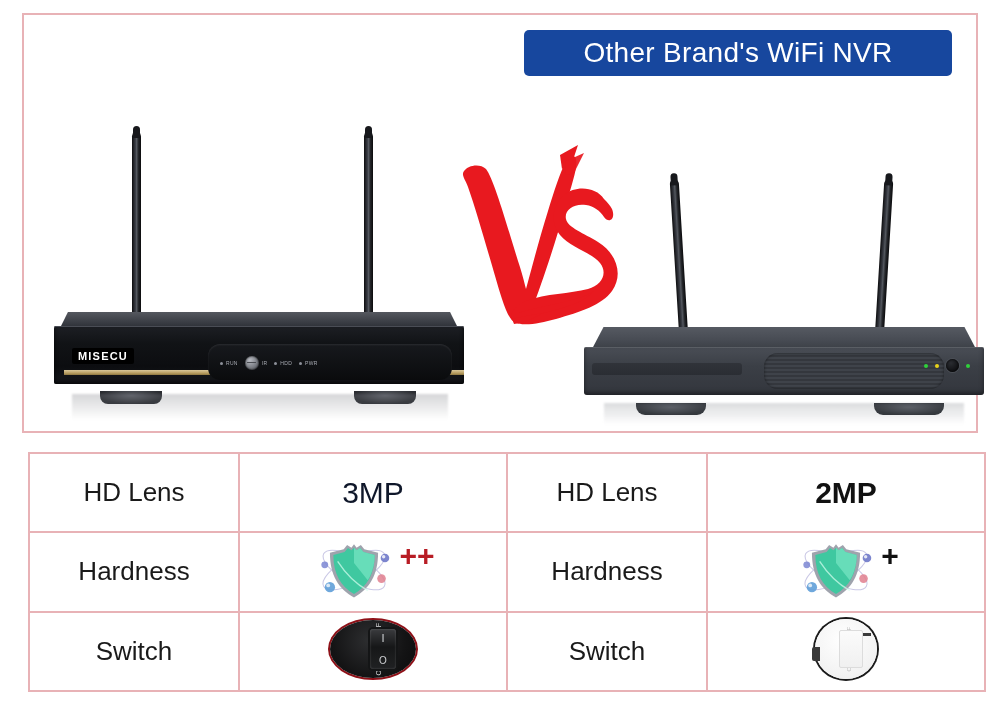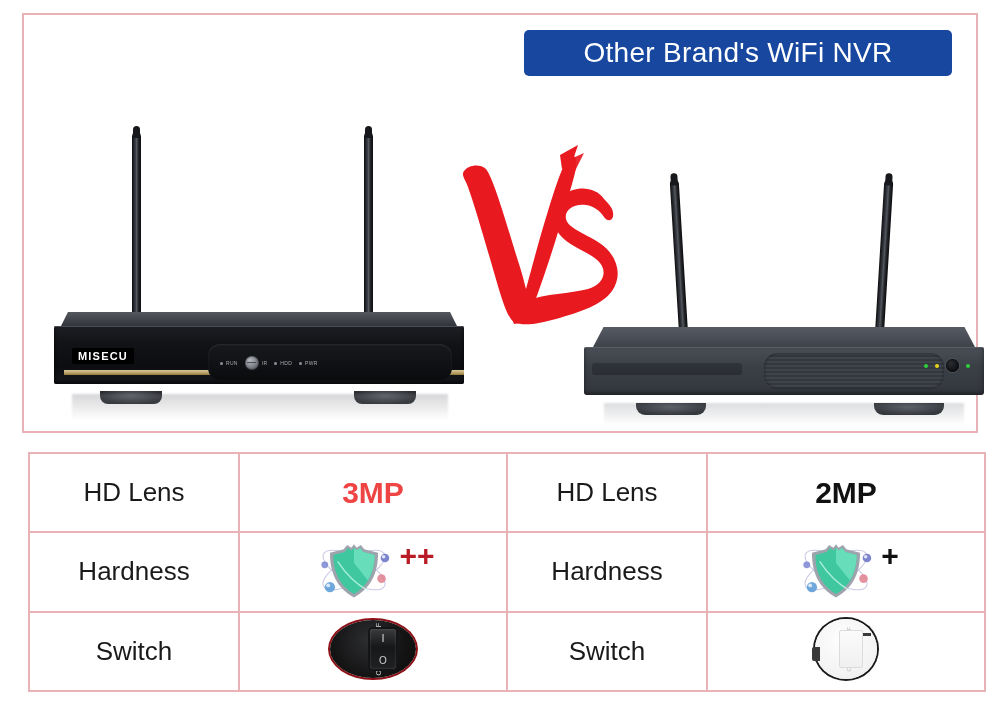--- a/index.html
+++ b/index.html
@@ -143,21 +143,21 @@
     border: 2px solid #e8b2b6;
     text-align: center;
     vertical-align: middle;
     height: 79px;
   }
   .col-label { width: 210px; }
   .col-value { width: 268px; }
   .col-label2 { width: 200px; }
   .col-value2 { width: 278px; }
   .cell-label { font-size: 26px; color: #1a1a1a; }
-  .val-red  { font-size: 30px; font-weight: bold; color: #ef4444; }
+  .val-red  { font-size: 30px; font-weight: normal; color: #0f172a; }
   .val-dark { font-size: 30px; font-weight: bold; color: #111111; }
 
   
   .shield-cell { position: relative; }
   .shield-wrap { display:inline-flex; align-items:flex-start; justify-content:center; gap:2px; }
   .shield-svg { width: 86px; height: 62px; display:block; }
   .plus-red  { color:#b81d25; font-size:30px; font-weight:bold; line-height:1; margin-top:2px; }
   .plus-dark { color:#111; font-size:30px; font-weight:bold; line-height:1; margin-top:2px; }
 
   

